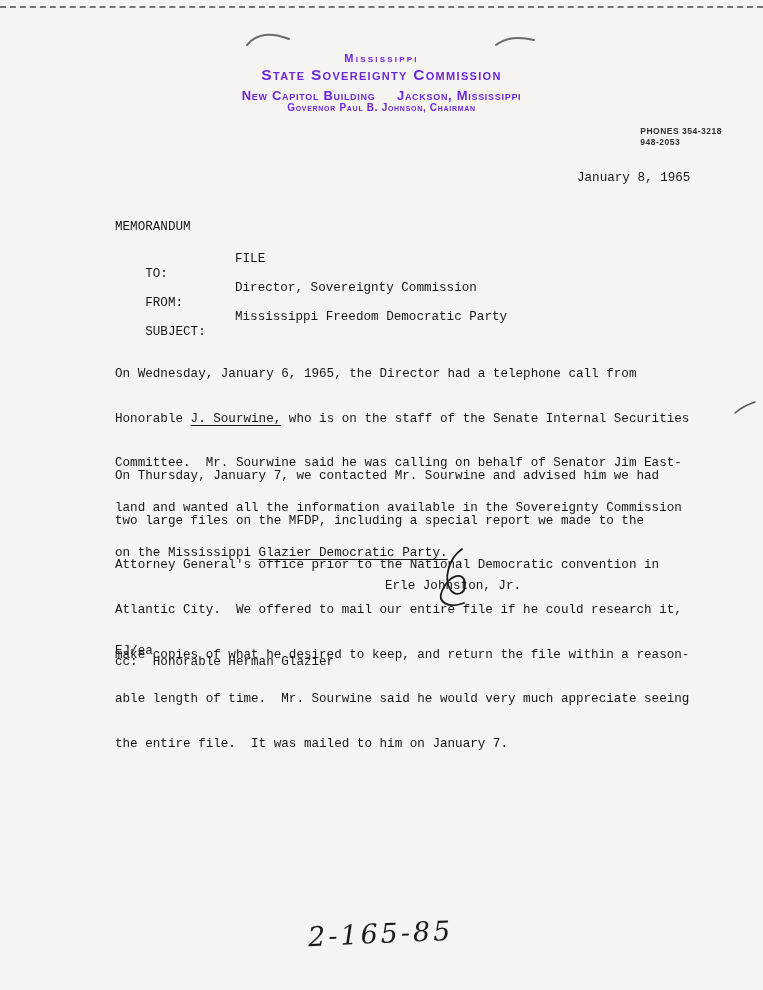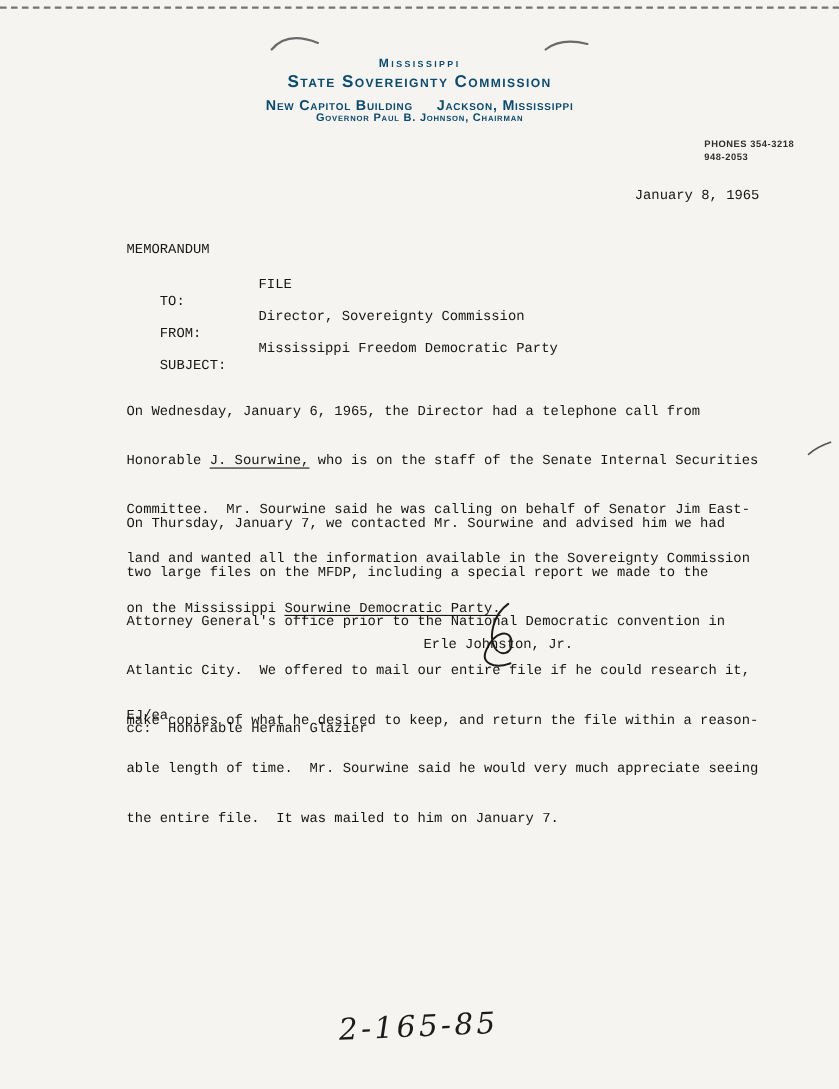--- a/index.html
+++ b/index.html
@@ -16,21 +16,21 @@
     position:absolute;top:6px;left:0;width:763px;height:0;
     border-top:2px dashed #4a4a4a;opacity:.75;
   }
   .artifact{position:absolute;}
   
   .letterhead{
     position:absolute;top:52px;left:0;width:763px;
     text-align:center;
     font-family:"Liberation Sans", sans-serif;
     font-variant:small-caps;
-    font-weight:700;color:#0c4a6e;
+    font-weight:700;color:#6d28d9;
   }
   .lh-state{font-size:11px;letter-spacing:2.2px;line-height:13px;}
   .lh-commission{font-size:15.5px;letter-spacing:1.3px;line-height:19px;}
   .lh-address{font-size:13px;letter-spacing:.7px;line-height:12px;margin-top:6px;white-space:pre;}
   .lh-chairman{font-size:10px;letter-spacing:.7px;line-height:12px;margin-top:0;}
   .phones{
     position:absolute;top:126px;right:41px;text-align:left;
     font-family:"Liberation Sans", sans-serif;font-weight:700;
     font-size:8.5px;letter-spacing:.5px;color:#2e2e2e;line-height:11px;
   }
@@ -102,21 +102,21 @@
   <div class="typed memo-row row-subject">
     <span class="label">SUBJECT:</span>
     <span class="value">Mississippi Freedom Democratic Party</span>
   </div>
 
   <div class="typed paragraph p1">
     <div>On Wednesday, January 6, 1965, the Director had a telephone call from</div>
     <div><span>Honorable </span><span class="underline">J. Sourwine,</span><span> who is on the staff of the Senate Internal Securities</span></div>
     <div>Committee.  Mr. Sourwine said he was calling on behalf of Senator Jim East-</div>
     <div>land and wanted all the information available in the Sovereignty Commission</div>
-    <div><span>on the Mississippi </span><span class="underline">Sourwine Democratic Party.</span></div>
+    <div><span>on the Mississippi </span><span class="underline">Glazier Democratic Party.</span></div>
   </div>
 
   <div class="typed paragraph p2">
     <div>On Thursday, January 7, we contacted Mr. Sourwine and advised him we had</div>
     <div>two large files on the MFDP, including a special report we made to the</div>
     <div>Attorney General's office prior to the National Democratic convention in</div>
     <div>Atlantic City.  We offered to mail our entire file if he could research it,</div>
     <div>make copies of what he desired to keep, and return the file within a reason-</div>
     <div>able length of time.  Mr. Sourwine said he would very much appreciate seeing</div>
     <div>the entire file.  It was mailed to him on January 7.</div>

